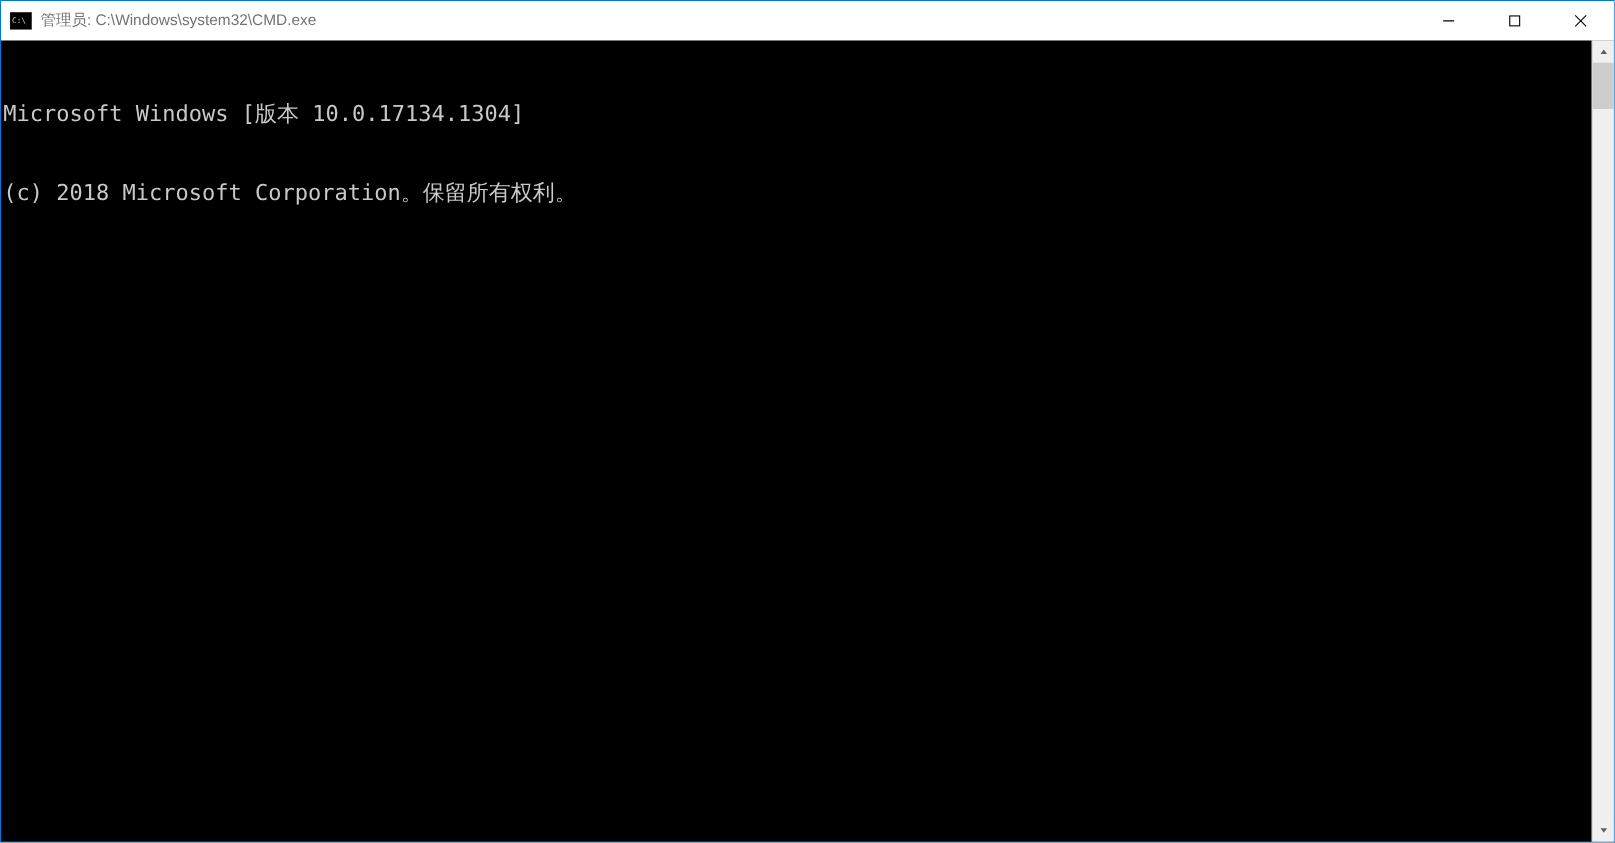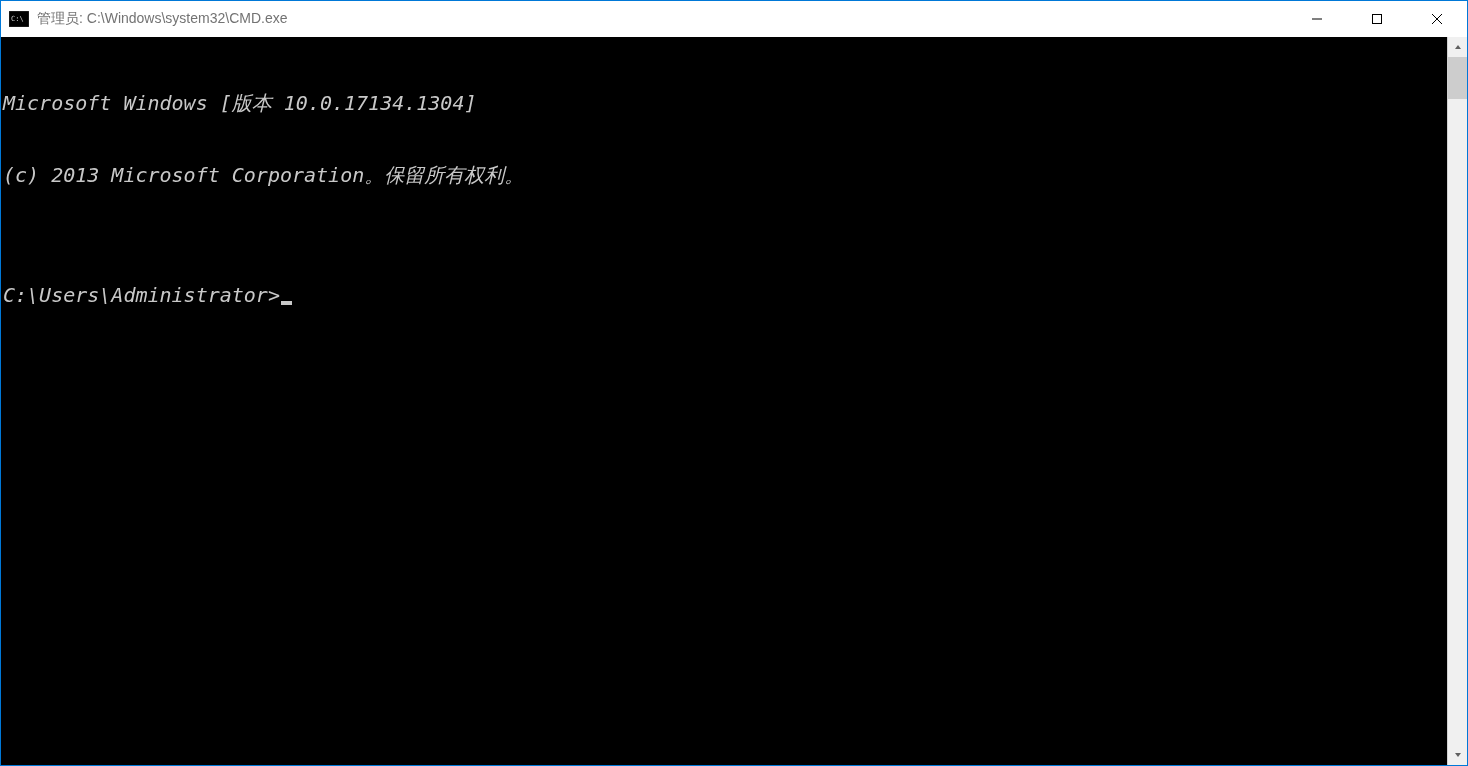--- a/index.html
+++ b/index.html
@@ -69,21 +69,20 @@
       stroke: #000;
       stroke-width: 1;
       fill: none;
     }
     .terminal-wrapper {
       flex: 1;
       display: flex;
       background: #000;
       position: relative;
       min-height: 0;
-      font-style: italic;
     }
     .terminal {
       flex: 1;
       background: #000;
       color: #c8c8c8;
       font-family: "NSimSun", "SimSun", "Consolas", monospace;
       font-size: 20px;
       line-height: 24px;
       padding: 6px 0 0 2px;
       white-space: pre;
@@ -169,25 +168,22 @@
         <svg viewBox="0 0 12 12">
           <line x1="1" y1="1" x2="11" y2="11"></line>
           <line x1="11" y1="1" x2="1" y2="11"></line>
         </svg>
       </button>
     </div>
   </div>
   <div class="terminal-wrapper">
     <div class="terminal">
       <span class="line">Microsoft Windows [版本 10.0.17134.1304]</span>
-      <span class="line">(c) 2013 Microsoft Corporation。保留所有权利。</span>
+      <span class="line">(c) 2018 Microsoft Corporation。保留所有权利。</span>
       <span class="line"></span>
-      <div class="prompt-line">
-        <span>C:\Users\Administrator&gt;</span><span class="cursor"></span>
-      </div>
     </div>
     <div class="scrollbar">
       <div class="scroll-arrow">
         <svg viewBox="0 0 8 8">
           <polygon points="4,2 7,6 1,6"></polygon>
         </svg>
       </div>
       <div class="scroll-track">
         <div class="scroll-thumb"></div>
       </div>

